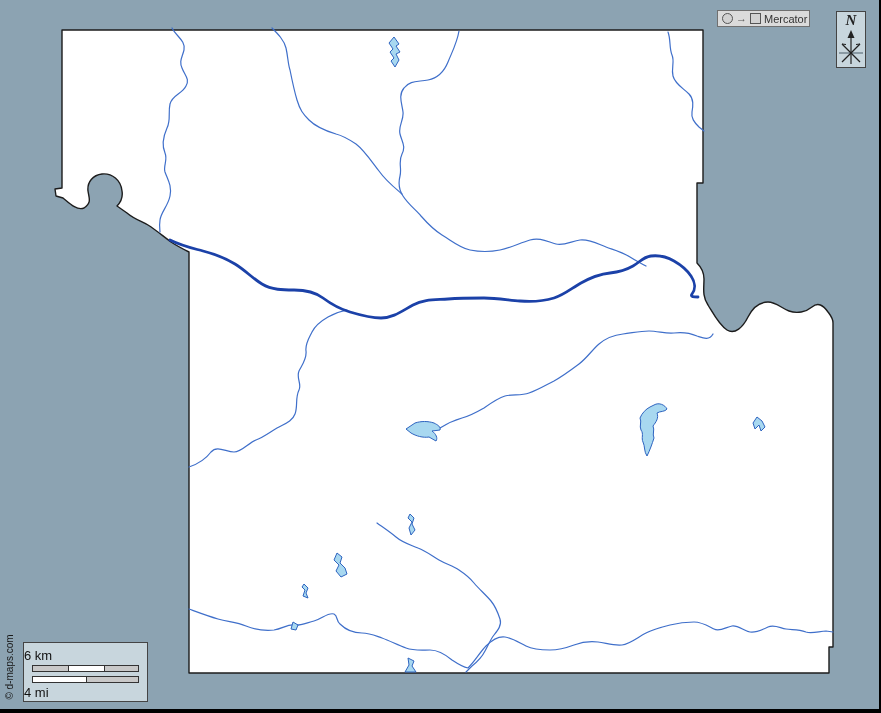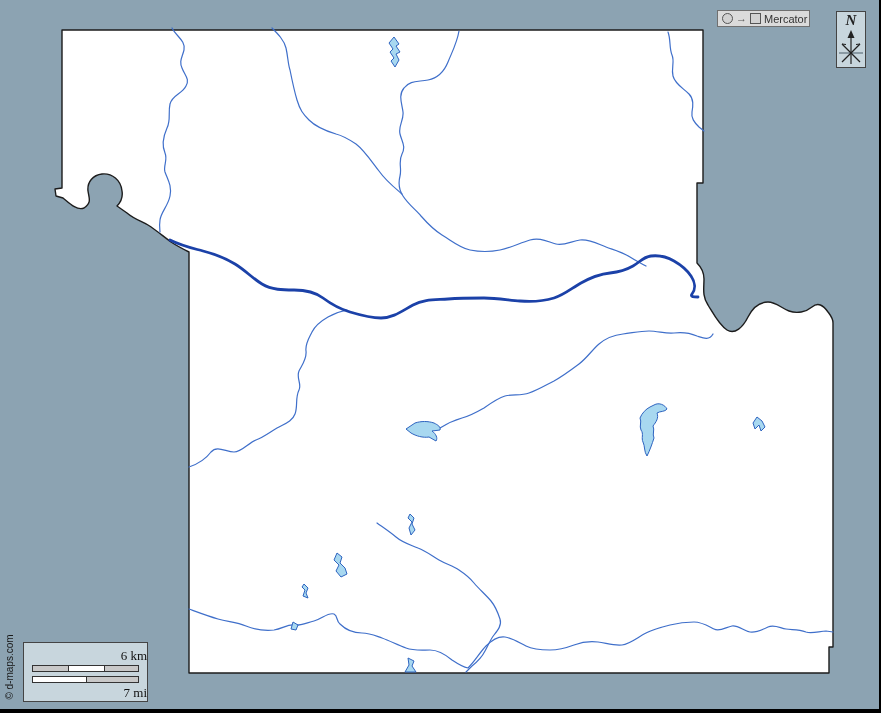--- a/index.html
+++ b/index.html
@@ -30,21 +30,21 @@
 
   .compass{position:absolute;left:836px;top:11px;width:30px;height:57px;
            background:var(--panel_bg);border:1px solid var(--panel_border);
            box-sizing:border-box;text-align:center;}
   .compass .n{font-family:"Liberation Serif",serif;font-style:italic;font-weight:bold;
               font-size:15px;color:#222;line-height:17px;display:block;}
 
   .scalebox{position:absolute;left:23px;top:642px;width:125px;height:60px;
             background:var(--panel_bg);border:1px solid var(--panel_border);
             box-sizing:border-box;}
-  .scalebox .lbl{display:block;text-align:right;font-family:Liberation Serif, serif;
+  .scalebox .lbl{display:block;text-align:left;font-family:Liberation Sans, sans-serif;
                  font-size:13px;color:var(--text);line-height:15px;}
   .bar{position:absolute;left:8px;width:107px;height:7px;border:1px solid #333;
        box-sizing:border-box;display:flex;}
   .bar-km{top:22px;}
   .bar-mi{top:33px;}
   .seg{height:100%;}
   .seg+.seg{border-left:1px solid #333;}
   .seg.g{background:var(--scale_gray);}
   .seg.w{background:var(--scale_white);}
   .lbl-km{margin-top:5px;}
@@ -181,19 +181,19 @@
   <span class="lbl lbl-km">6 km</span>
   <div class="bar bar-km">
     <div class="seg g" style="width:35px"></div>
     <div class="seg w" style="width:35px"></div>
     <div class="seg g" style="flex:1"></div>
   </div>
   <div class="bar bar-mi">
     <div class="seg w" style="width:53px"></div>
     <div class="seg g" style="flex:1"></div>
   </div>
-  <span class="lbl lbl-mi">7 mi</span>
+  <span class="lbl lbl-mi">4 mi</span>
 </div>
 
 <div class="copyright">© d-maps.com</div>
 
 <div class="edge-right"></div>
 <div class="edge-bottom"></div>
 
 </body></html>

